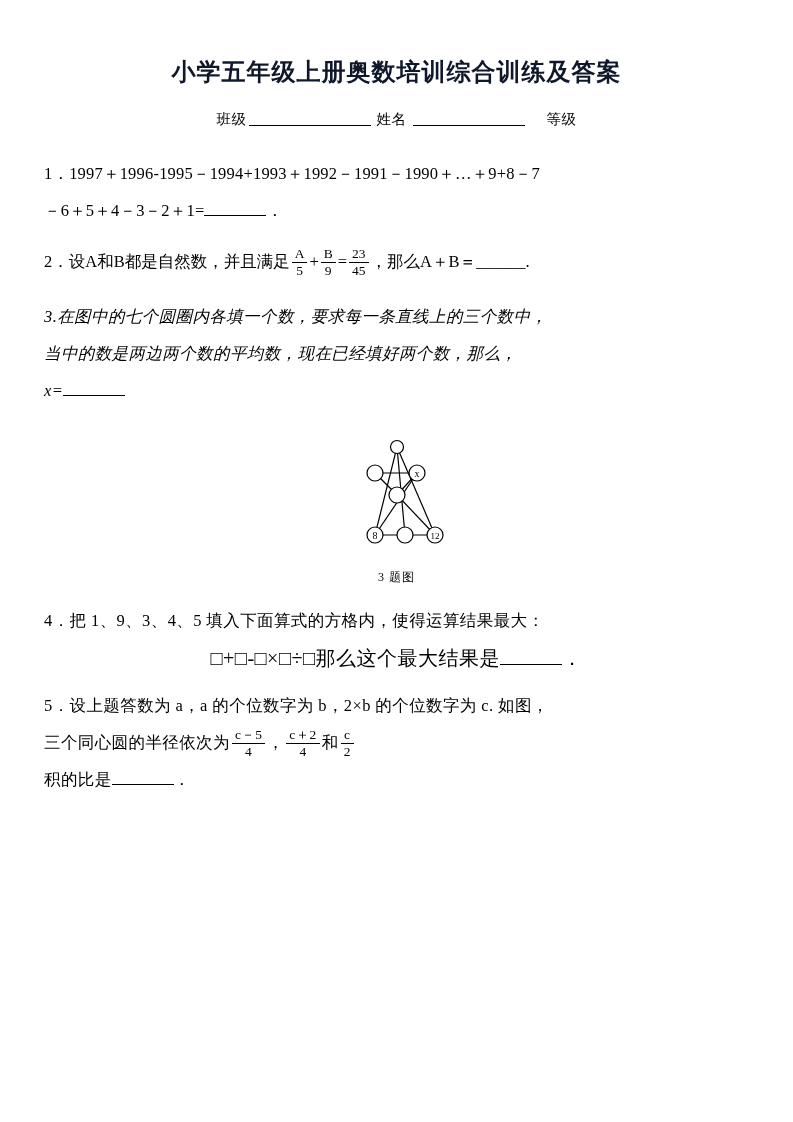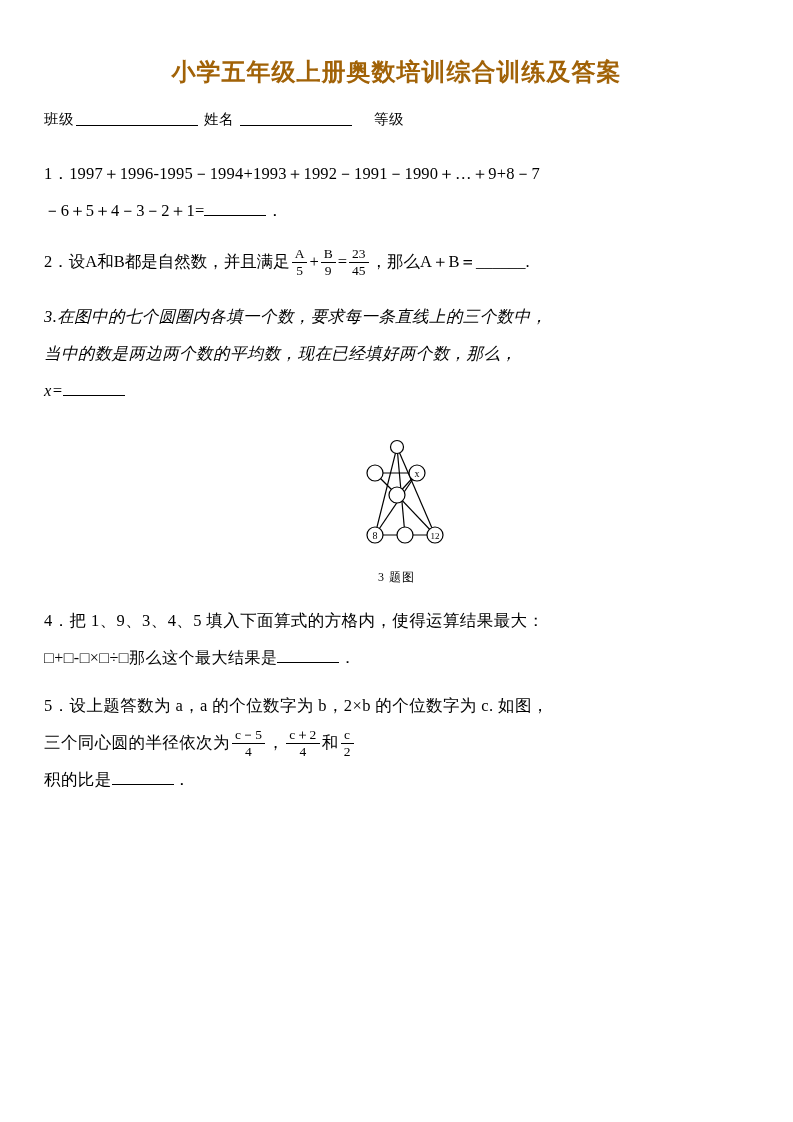--- a/index.html
+++ b/index.html
@@ -16,30 +16,31 @@
   }
   .page {
     position: relative;
     width: 793px;
     height: 1122px;
     box-sizing: border-box;
     padding: 34px 44px 0 44px;
   }
   .doc-title {
     text-align: center;
-    color: #a16207;
+    color: #0f172a;
     font-family: "Liberation Sans", sans-serif;
     font-weight: bold;
     font-size: 24px;
     letter-spacing: 1px;
     margin-top: 22px;
     margin-bottom: 0;
   }
   .name-line {
     margin-top: 22px;
+    text-align: center;
     font-size: 14.5px;
     font-family: "Liberation Serif", serif;
     letter-spacing: 0.5px;
   }
   .name-line .blank {
     display: inline-block;
     border-bottom: 1px solid #000;
     height: 14px;
     vertical-align: -2px;
   }
@@ -68,22 +69,22 @@
     font-size: 13.5px;
     line-height: 1.15;
     margin: 0 2px;
     position: relative;
     top: -1px;
   }
   .frac .num { display: block; padding: 0 3px; }
   .frac .den { display: block; border-top: 1px solid #000; padding: 0 3px; }
 
   .q4-expr {
-    text-align: left;
-    font-size: 16px;
+    text-align: center;
+    font-size: 20px;
     line-height: 34px;
     letter-spacing: 0.5px;
     margin-top: 2px;
   }
   .q4-indent { display: inline-block; }
 
   
   .figure {
     margin-top: 16px;
     text-align: center;

